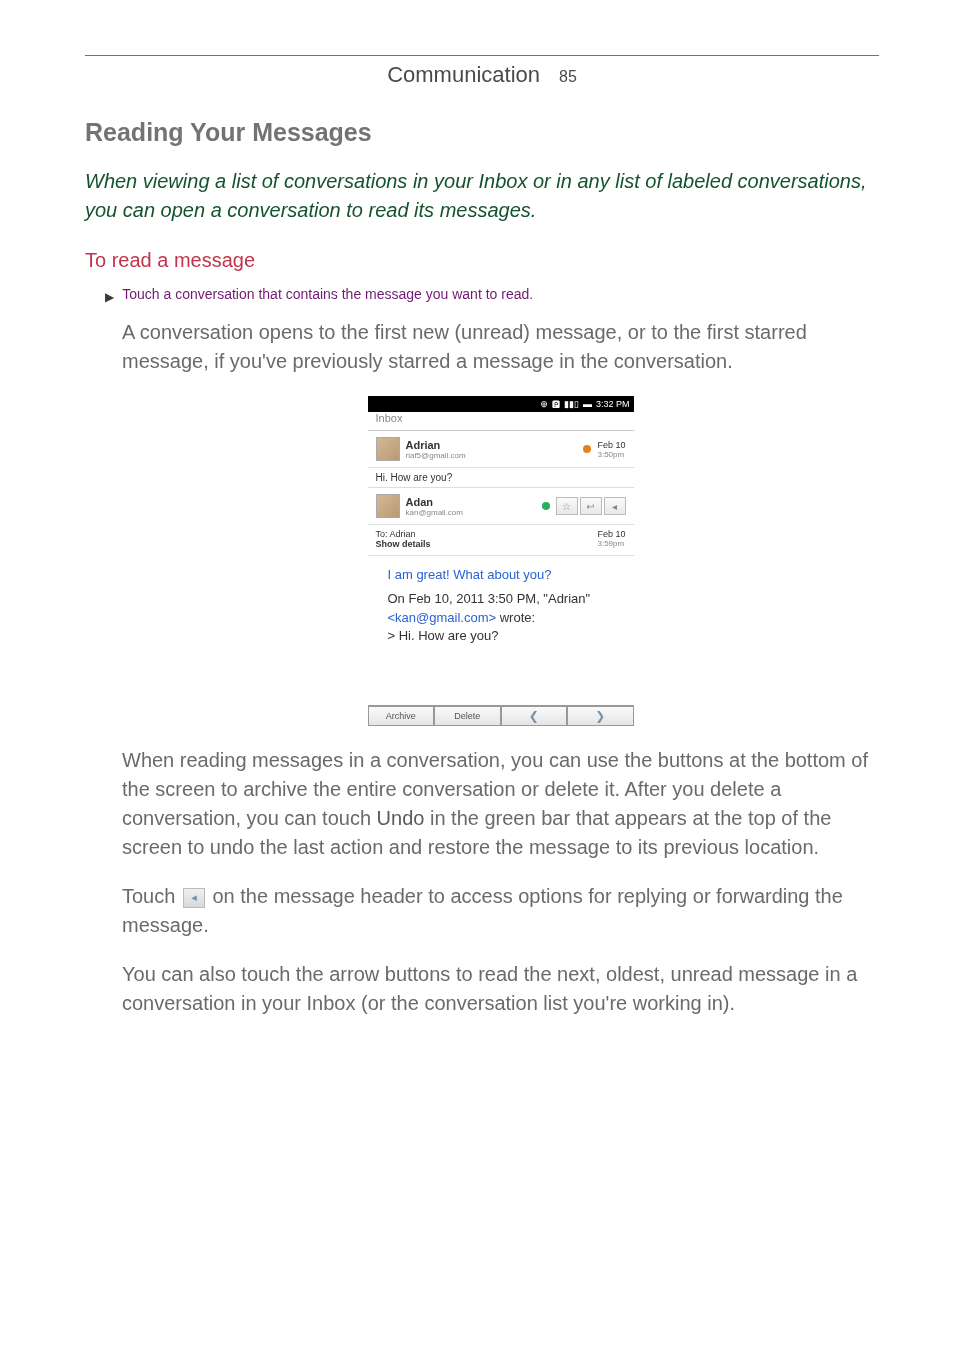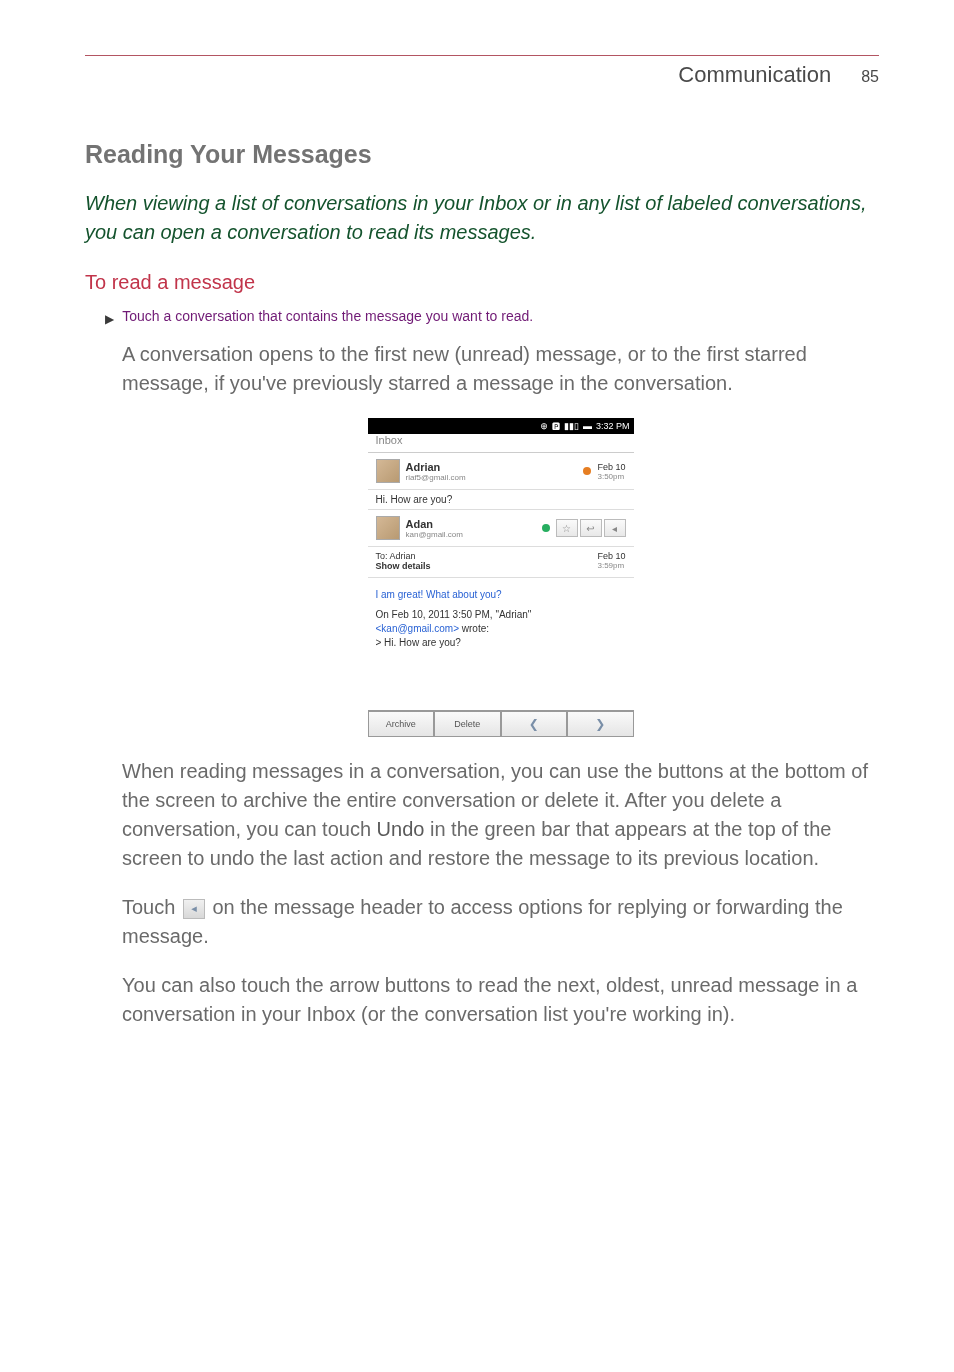--- a/index.html
+++ b/index.html
@@ -14,24 +14,24 @@
       height: 1372px;
       padding: 55px 75px 40px 85px;
       color: #595959;
     }
     .header-line {
       border-top: 1px solid #b35562;
       margin-bottom: 6px;
     }
     .header-row {
       display: flex;
-      justify-content: flex-end;
+      justify-content: center;
       align-items: baseline;
-      gap: 30px;
-      margin-bottom: 52px;
+      gap: 19px;
+      margin-bottom: 30px;
     }
     .header-title {
       font-size: 22px;
       color: #4a4a4a;
       font-weight: 300;
     }
     .page-num {
       font-size: 16px;
       color: #4a4a4a;
     }
@@ -192,34 +192,35 @@
       font-size: 9px;
       color: #333;
     }
     .msg-details {
       font-size: 9px;
       font-weight: bold;
       color: #333;
     }
     .msg-body {
       padding: 10px 8px;
-      font-size: 10px;
+      font-size: 13px;
       color: #333;
       line-height: 1.4;
+      margin-left: 12px;
     }
     .msg-body .blue { color: #2962d4; }
     .bottom-bar {
       display: flex;
       border-top: 1px solid #999;
       background: linear-gradient(#f5f5f5, #e0e0e0);
       margin-top: 50px;
     }
     .bb-btn {
       flex: 1;
-      height: 26px;
+      height: 20px;
       border: 1px solid #999;
       background: linear-gradient(#fafafa, #e5e5e5);
       font-size: 9px;
       color: #555;
       display: flex;
       align-items: center;
       justify-content: center;
     }
     .bb-arrow {
       color: #7a8fa8;

